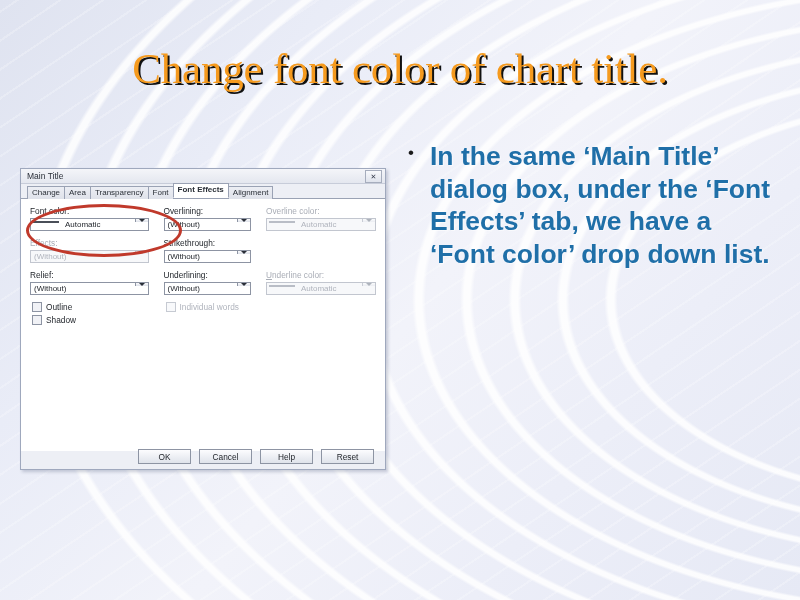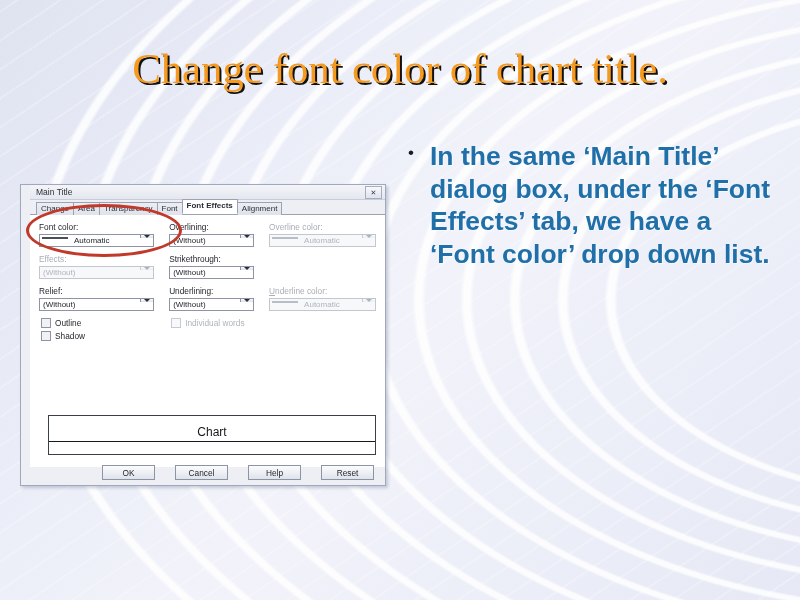--- a/index.html
+++ b/index.html
@@ -90,30 +90,29 @@
     font-weight: bold;
     line-height: 32.5px;
     color: #1F6FA8;
     text-shadow: 1px 1px 0 rgba(255,255,255,0.55);
   }
 
   
   #dialog {
     position: absolute;
     left: 20px;
-    top: 184px;
+    top: 168px;
     width: 366px;
     height: 302px;
     background: #edeff5;
     border: 1px solid #9fa8bd;
     box-shadow: 2px 2px 3px rgba(90,100,130,0.30);
     font-size: 8.5px;
     color: #24282e;
     box-sizing: border-box;
-    padding-left: 9px;
   }
   #titlebar {
     height: 15px;
     background: linear-gradient(#f4f5f9, #e4e7ef);
     border-bottom: 1px solid #c7ccd9;
     display: flex;
     align-items: center;
     padding: 0 3px 0 6px;
     box-sizing: border-box;
   }
@@ -291,21 +290,21 @@
   }
 
   
   #buttonbar {
     position: absolute;
     left: 0; right: 0;
     bottom: 5px;
     display: flex;
     justify-content: flex-end;
     padding-right: 11px;
-    gap: 20px;
+    gap: 8px;
   }
   .dlg-btn {
     width: 53px;
     height: 15px;
     border: 1px solid #8d94a3;
     background: linear-gradient(#fcfcfe, #dfe3eb);
     font-size: 8.3px;
     color: #1d2127;
     display: flex;
     align-items: center;
@@ -450,24 +449,20 @@
           <div class="combo disabled">
             <div class="swatch"></div>
             <div class="combo-text">Automatic</div>
             <div class="arrow">
                 <i></i>
               </div>
           </div>
         </div>
       </div>
 
-      <div id="preview">
-        <div id="preview-line"></div>
-        <div id="preview-text">Chart</div>
-      </div>
     </div>
 
     <div id="buttonbar">
       <div class="dlg-btn">OK</div>
       <div class="dlg-btn">Cancel</div>
       <div class="dlg-btn">Help</div>
       <div class="dlg-btn">Reset</div>
     </div>
   </div>
 

